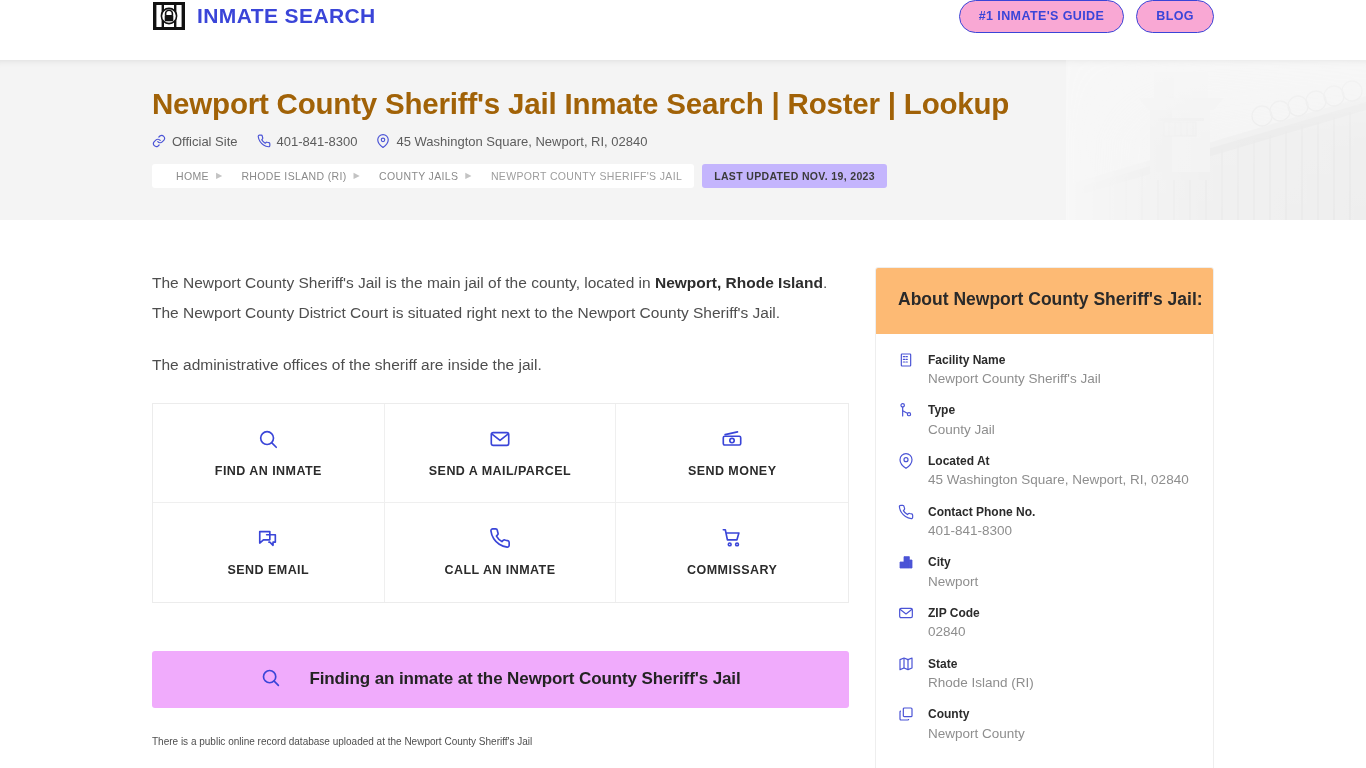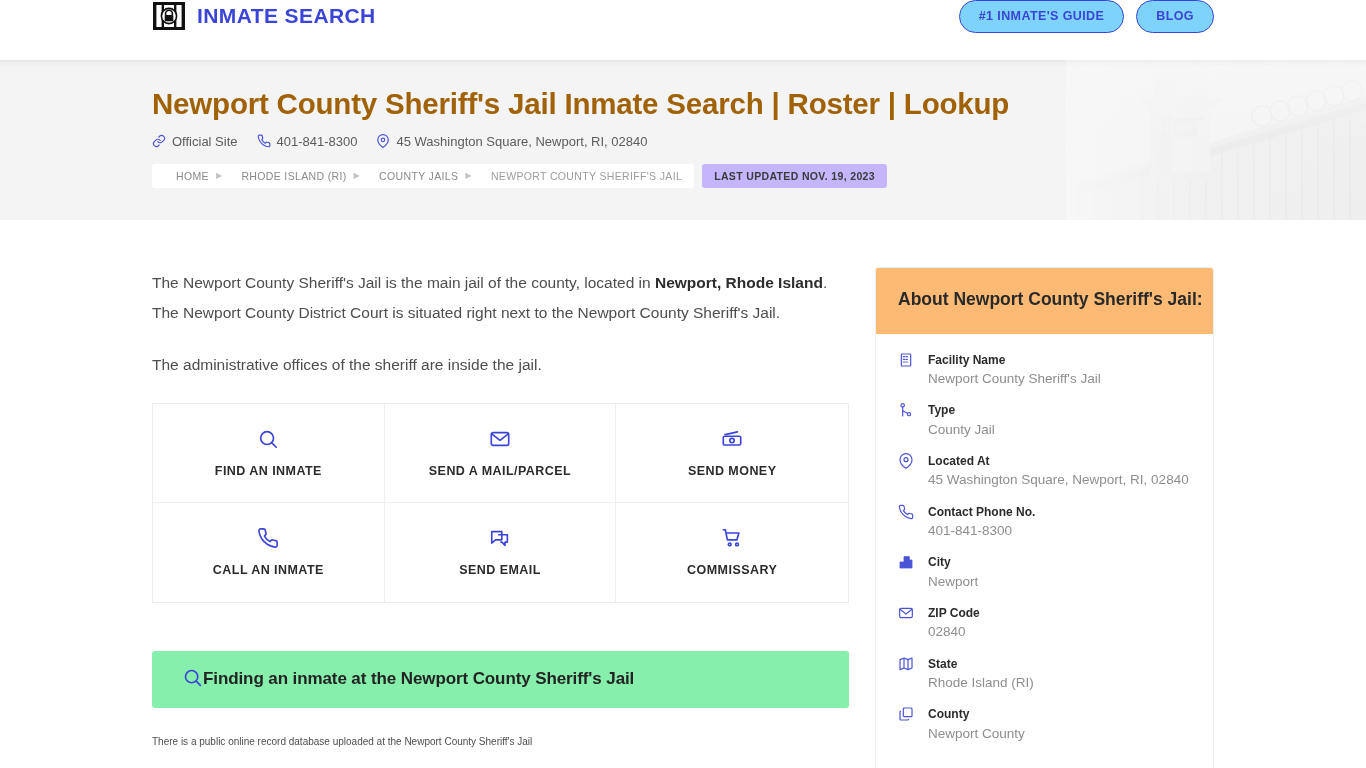--- a/index.html
+++ b/index.html
@@ -42,21 +42,21 @@
   .header-actions {
     margin-left: auto;
     display: flex;
     align-items: center;
     gap: 12px;
   }
   .pill-btn {
     border: 1px solid #3a45d8;
     border-radius: 999px;
     color: #3a45d8;
-    background: #7dd3fc;
+    background: #f9a8d4;
     font-size: 12.5px;
     font-weight: bold;
     letter-spacing: 0.4px;
     padding: 9px 19px;
     cursor: pointer;
     line-height: 1;
     font-family: "Liberation Sans", sans-serif;
     white-space: nowrap;
   }
 
@@ -183,27 +183,28 @@
   .action-cell .lbl {
     font-size: 12.5px;
     font-weight: bold;
     color: #2b2b2b;
     letter-spacing: 0.45px;
   }
 
   
   .section-head {
     margin-top: 48px;
-    background: #86efac;
+    background: #f0abfc;
     border-radius: 3px;
     height: 57px;
     display: flex;
     align-items: center;
-    gap: 0;
+    gap: 28px;
     padding: 0 30px;
+    justify-content: center;
   }
   .section-head .ico { color: #3a45d8; display: block; }
   .section-head h2 {
     font-size: 17px;
     font-weight: bold;
     color: #232323;
     letter-spacing: -0.1px;
   }
   .section-body {
     margin-top: 24px;
@@ -435,34 +436,34 @@
             <rect x="2.5" y="9" width="19" height="9.5" rx="1.5"></rect>
             <circle cx="12" cy="13.7" r="2.4"></circle>
           </svg>
         </span>
         <span class="lbl">SEND MONEY</span>
       </div>
 
       <div class="action-cell">
         <span class="ico">
           <svg width="22" height="22" viewBox="0 0 24 24" fill="none" stroke="currentColor" stroke-width="1.8" stroke-linecap="round" stroke-linejoin="round">
-            <path d="M22 16.9v3a2 2 0 0 1-2.2 2 19.8 19.8 0 0 1-8.6-3.1 19.5 19.5 0 0 1-6-6A19.8 19.8 0 0 1 2.1 4.2 2 2 0 0 1 4.1 2h3a2 2 0 0 1 2 1.7c.1 1 .4 1.9.7 2.8a2 2 0 0 1-.5 2.1L8.1 9.9a16 16 0 0 0 6 6l1.3-1.3a2 2 0 0 1 2.1-.4c.9.3 1.8.6 2.8.7a2 2 0 0 1 1.7 2z"></path>
-          </svg>
-        </span>
-        <span class="lbl">CALL AN INMATE</span>
+            <path d="M3 5h11v9H7l-4 3.5z"></path>
+            <path d="M10.5 8.5H20v8h-2.5V20l-3.5-3.5h-1"></path>
+          </svg>
+        </span>
+        <span class="lbl">SEND EMAIL</span>
       </div>
 
       <div class="action-cell">
         <span class="ico">
           <svg width="22" height="22" viewBox="0 0 24 24" fill="none" stroke="currentColor" stroke-width="1.8" stroke-linecap="round" stroke-linejoin="round">
-            <path d="M3 5h11v9H7l-4 3.5z"></path>
-            <path d="M10.5 8.5H20v8h-2.5V20l-3.5-3.5h-1"></path>
-          </svg>
-        </span>
-        <span class="lbl">SEND EMAIL</span>
+            <path d="M22 16.9v3a2 2 0 0 1-2.2 2 19.8 19.8 0 0 1-8.6-3.1 19.5 19.5 0 0 1-6-6A19.8 19.8 0 0 1 2.1 4.2 2 2 0 0 1 4.1 2h3a2 2 0 0 1 2 1.7c.1 1 .4 1.9.7 2.8a2 2 0 0 1-.5 2.1L8.1 9.9a16 16 0 0 0 6 6l1.3-1.3a2 2 0 0 1 2.1-.4c.9.3 1.8.6 2.8.7a2 2 0 0 1 1.7 2z"></path>
+          </svg>
+        </span>
+        <span class="lbl">CALL AN INMATE</span>
       </div>
 
       <div class="action-cell">
         <span class="ico">
           <svg width="22" height="22" viewBox="0 0 24 24" fill="none" stroke="currentColor" stroke-width="1.8" stroke-linecap="round" stroke-linejoin="round">
             <path d="M2.5 3h2.2l2.3 11h10.4l2.1-7.5H6"></path>
             <circle cx="9.5" cy="19" r="1.5"></circle>
               <circle cx="17.5" cy="19" r="1.5"></circle>
           </svg>
         </span>

